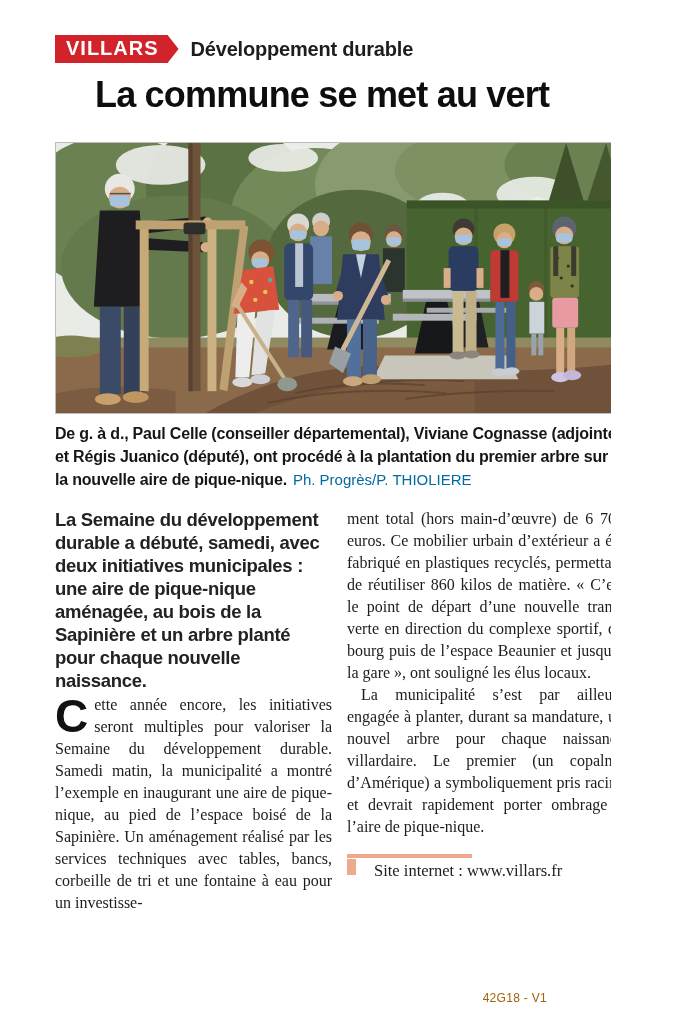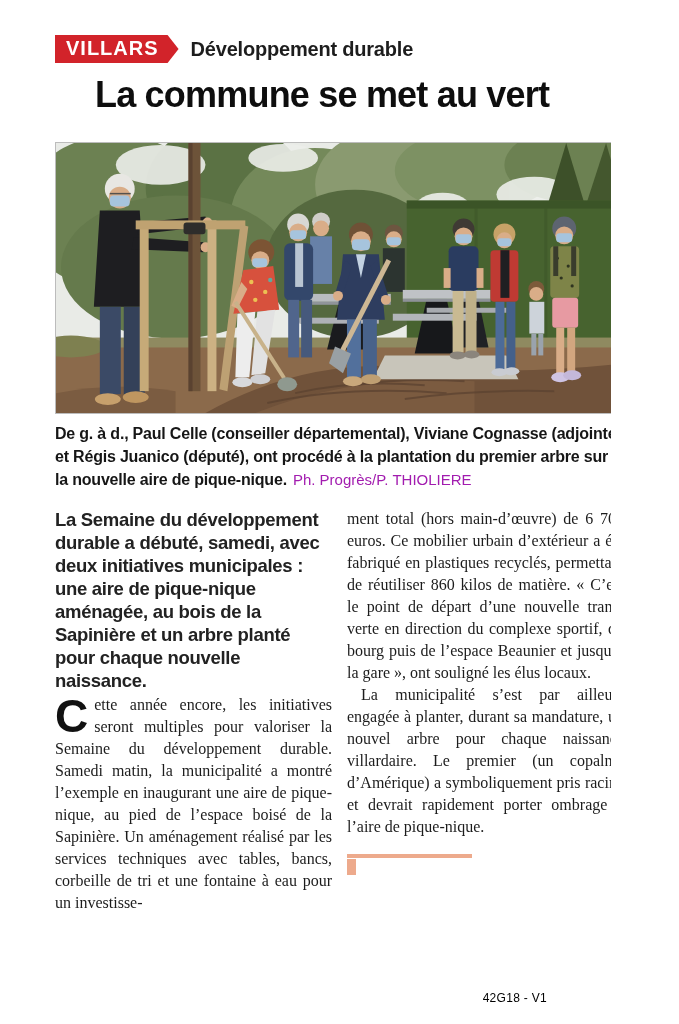--- a/index.html
+++ b/index.html
@@ -66,21 +66,21 @@
     font-weight:700;
     font-size:16px;
     line-height:23px;
     letter-spacing:-0.2px;
     color:#161616;
     text-align:left;
   }
   .caption .credit {
     font-weight:400;
     font-size:15px;
-    color:#a21caf;
+    color:#0369a1;
     letter-spacing:0;
     margin-left:6px;
   }
 
   
   .columns { display:flex; gap:15px; margin-top:17px; }
   .col { width:277px; }
   .intro {
     font-family:"Liberation Sans", sans-serif;
     font-weight:700;
@@ -114,21 +114,21 @@
   .site-marker { position:absolute; left:0; top:5px; width:9px; height:16px; background:#edaa8c; }
   .site-text { font-size:16.5px; color:#1c1c1c; }
 
   
   .edition {
     position:absolute;
     right:64px; bottom:19px;
     font-family:"Liberation Sans", sans-serif;
     font-size:12px;
     letter-spacing:0.3px;
-    color:#000000;
+    color:#a16207;
   }
 </style>
 </head>
 <body>
 
 <div class="page">
   <div class="content">
 
     <div class="kicker-row">
       <span class="badge">VILLARS</span>
@@ -341,20 +341,21 @@
       <div class="col">
         <p class="intro">La Semaine du développement durable a débuté, samedi, avec deux initiatives municipales : une aire de pique-nique aménagée, au bois de la Sapinière et un arbre planté pour chaque nouvelle naissance.</p>
         <p class="body-text"><span class="dropcap">C</span><span>ette année encore, les initiatives seront multiples pour valoriser la Semaine du développement durable. Samedi matin, la municipalité a montré l’exemple en inaugurant une aire de pique-nique, au pied de l’espace boisé de la Sapinière. Un aménagement réalisé par les services techniques avec tables, bancs, corbeille de tri et une fontaine à eau pour un investisse-</span></p>
       </div>
       <div class="col">
         <p class="body-text">ment total (hors main-d’œuvre) de 6 700 euros. Ce mobilier urbain d’extérieur a été fabriqué en plastiques recyclés, permettant de réutiliser 860 kilos de matière. « C’est le point de départ d’une nouvelle trame verte en direction du complexe sportif, du bourg puis de l’espace Beaunier et jusqu’à la gare », ont souligné les élus locaux.</p>
         <p class="body-text indent">La municipalité s’est par ailleurs engagée à planter, durant sa mandature, un nouvel arbre pour chaque naissance villardaire. Le premier (un copalme d’Amérique) a symboliquement pris racine et devrait rapidement porter ombrage à l’aire de pique-nique.</p>
         <div class="site-box">
           <div class="site-rule"></div>
           <div class="site-marker"></div>
+          <span class="site-text">Site internet : www.villars.fr</span>
         </div>
       </div>
     </div>
 
   </div>
 
   <div class="edition">42G18 - V1</div>
 </div>
 
 </body></html>

